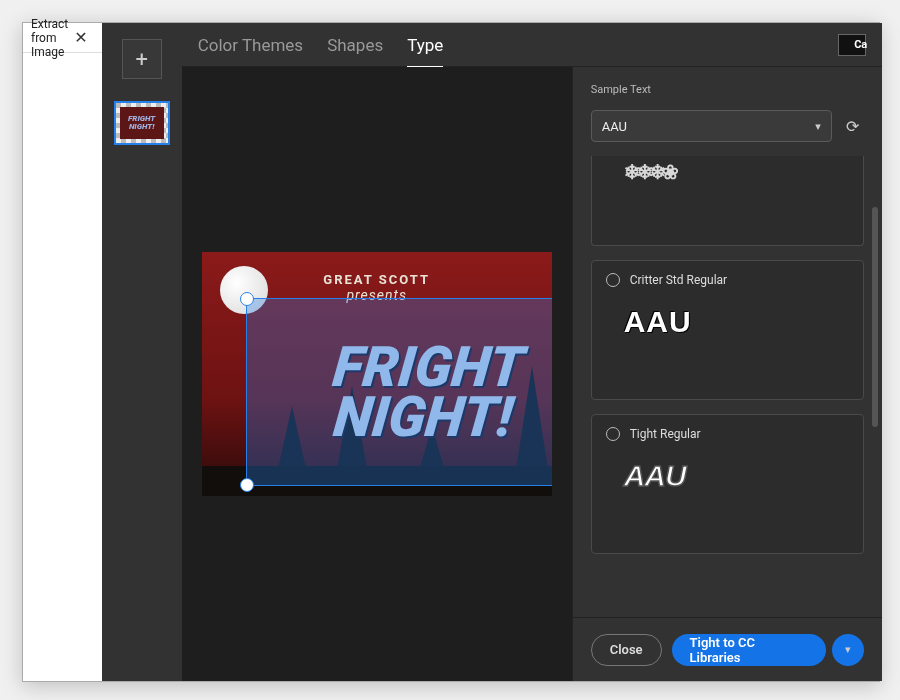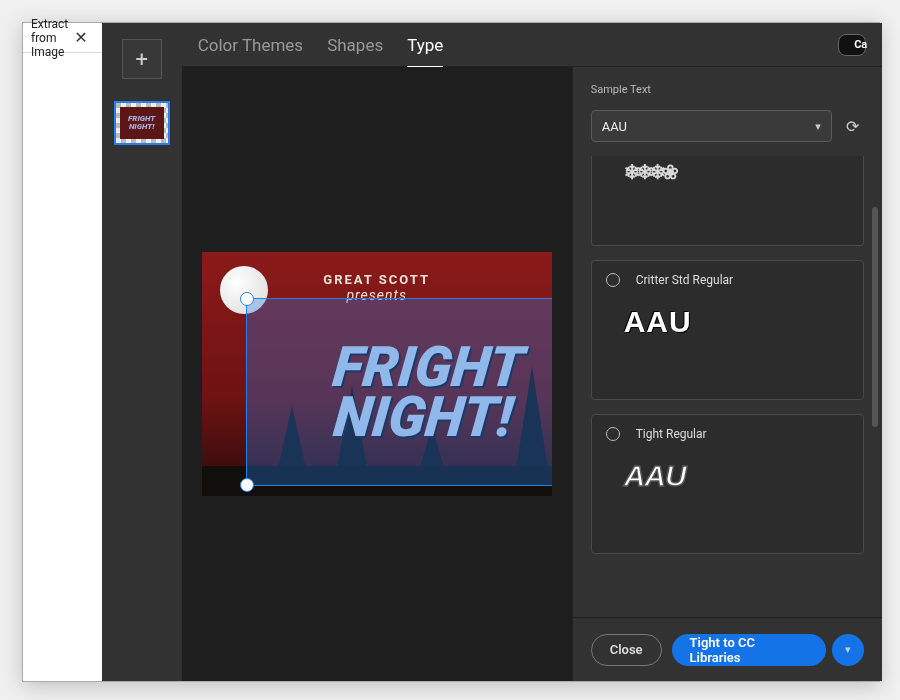--- a/index.html
+++ b/index.html
@@ -10,21 +10,21 @@
   .body { flex: 1; display: flex; background: #323232; min-height: 0; }
   .thumb-col { width: 80px; background: #323232; padding: 16px 10px; display: flex; flex-direction: column; align-items: center; gap: 22px; }
   .add-btn { width: 40px; height: 40px; border: 1px solid #555; background: #383838; display: flex; align-items: center; justify-content: center; color: #ccc; font-size: 22px; cursor: pointer; }
   .thumb { width: 56px; height: 44px; background: repeating-conic-gradient(#bbb 0% 25%, #eee 0% 50%) 0/10px 10px; border: 2px solid #2680eb; position: relative; cursor: pointer; }
   .thumb-inner { position: absolute; inset: 4px; background: #5d1616; display: flex; align-items: center; justify-content: center; font-size: 8px; font-weight: 900; color: #9db0e0; line-height: 1; text-align: center; font-style: italic; }
   .main { flex: 1; display: flex; flex-direction: column; min-width: 0; }
   .tabs { height: 44px; display: flex; align-items: center; padding: 0 16px; gap: 24px; background: #323232; border-bottom: 1px solid #222; position: relative; }
   .tab { font-size: 17px; color: #999; cursor: pointer; padding: 12px 0; position: relative; }
   .tab.active { color: #fff; }
   .tab.active::after { content:""; position:absolute; left:0; right:0; bottom:-1px; height:2px; background:#fff; }
-  .ca-badge { margin-left: auto; width: 28px; height: 22px; background: #111; border: 1px solid #666; border-radius: 8px; display: flex; align-items: center; justify-content: center; font-size: 11px; font-weight: 700; color: #fff; cursor: pointer; padding-left: 18px; }
+  .ca-badge { margin-left: auto; width: 28px; height: 22px; background: #111; border: 1px solid #666; border-radius: 0; display: flex; align-items: center; justify-content: center; font-size: 11px; font-weight: 700; color: #fff; cursor: pointer; padding-left: 18px; }
   .content { flex: 1; display: flex; min-height: 0; }
   .canvas-area { flex: 1; background: #1e1e1e; position: relative; display:flex; align-items:center; justify-content:center; padding: 20px; }
   .canvas { width: 350px; height: 244px; background: linear-gradient(#8b1a1a 0%, #6e1212 60%, #2a0a0a 100%); position: relative; overflow: hidden; }
   .moon { position:absolute; left:18px; top:14px; width:48px; height:48px; border-radius:50%; background: radial-gradient(circle at 35% 35%, #fff, #d8d8d8); }
   .tree { position:absolute; bottom:0; width:0; height:0; border-left:20px solid transparent; border-right:20px solid transparent; border-bottom:90px solid #14110f; }
   .t1{ left:70px; } .t2{ left:130px; border-bottom-width:110px; } .t3{ left:210px; border-bottom-width:70px; } .t4{ left:310px; border-bottom-width:130px; } .t5{ left:370px; }
   .ground { position:absolute; left:0; right:0; bottom:0; height:30px; background:#120e0c; }
   .presents { position:absolute; top:20px; left:0; right:0; text-align:center; font-size:13px; letter-spacing:2px; color:#e8e2d5; font-weight:700; }
   .presents small { display:block; font-size:14px; font-weight:400; letter-spacing:1px; font-style:italic; }
   .sel-box { position:absolute; left:44px; top:46px; width:360px; height:188px; border:1.5px solid #2680eb; background: rgba(38,128,235,0.32); }
@@ -36,21 +36,21 @@
   .cursor { position:absolute; left:356px; top:-10px; width:14px; height:20px; pointer-events:none; }
   .right-col { width: 310px; background: #323232; border-left: 1px solid #222; display: flex; flex-direction: column; min-height:0; }
   .right-scroll { flex:1; padding: 16px 18px 8px 18px; display:flex; flex-direction:column; gap:14px; overflow:hidden; position:relative; }
   .label { font-size:11px; color:#bbb; }
   .sample-row { display:flex; gap:10px; align-items:center; }
   .sample-select { flex:1; height:32px; background:#3a3a3a; border:1px solid #5a5a5a; border-radius:4px; display:flex; align-items:center; justify-content:space-between; padding:0 10px; font-size:13px; color:#eee; cursor:pointer; }
   .chev { font-size:11px; color:#ccc; }
   .refresh { width:22px; height:22px; display:flex; align-items:center; justify-content:center; color:#ccc; cursor:pointer; font-size:16px; }
   .font-card { border:1px solid #4a4a4a; background:#2c2c2c; border-radius:4px; padding:12px 14px 20px 14px; min-height:140px; display:flex; flex-direction:column; gap:18px; }
   .font-card.top { border-radius:0 0 4px 4px; border-top:none; padding-top:4px; min-height:90px; }
-  .radio-row { display:flex; align-items:center; gap:16px; }
+  .radio-row { display:flex; align-items:center; gap:10px; }
   .radio { width:14px; height:14px; border-radius:50%; border:1.5px solid #bbb; cursor:pointer; }
   .font-name { font-size:12px; color:#ddd; }
   .font-preview { font-size:30px; color:#fff; font-weight:900; padding-left:18px; letter-spacing:1px; }
   .fp-snow { font-family: serif; letter-spacing:-4px; color:#d8d8d8; font-size:20px; }
   .fp-critter { font-family: Impact, sans-serif; text-shadow: 1px 1px 0 #000, -1px -1px 0 #000; }
   .fp-tight { font-family: Impact, sans-serif; -webkit-text-stroke: 1.5px #555; color:#fff; letter-spacing:-1px; font-style:italic;}
   .scrollbar { position:absolute; right:4px; top:140px; width:6px; height:220px; background:#555; border-radius:3px; }
   .footer { height:64px; border-top:1px solid #222; display:flex; align-items:center; justify-content:flex-end; gap:10px; padding:4px 18px; }
   .btn { height:32px; border-radius:16px; padding:0 18px; font-size:13px; font-weight:600; display:flex; align-items:center; cursor:pointer; }
   .btn-close { border:1.5px solid #777; color:#ddd; background:transparent; }

